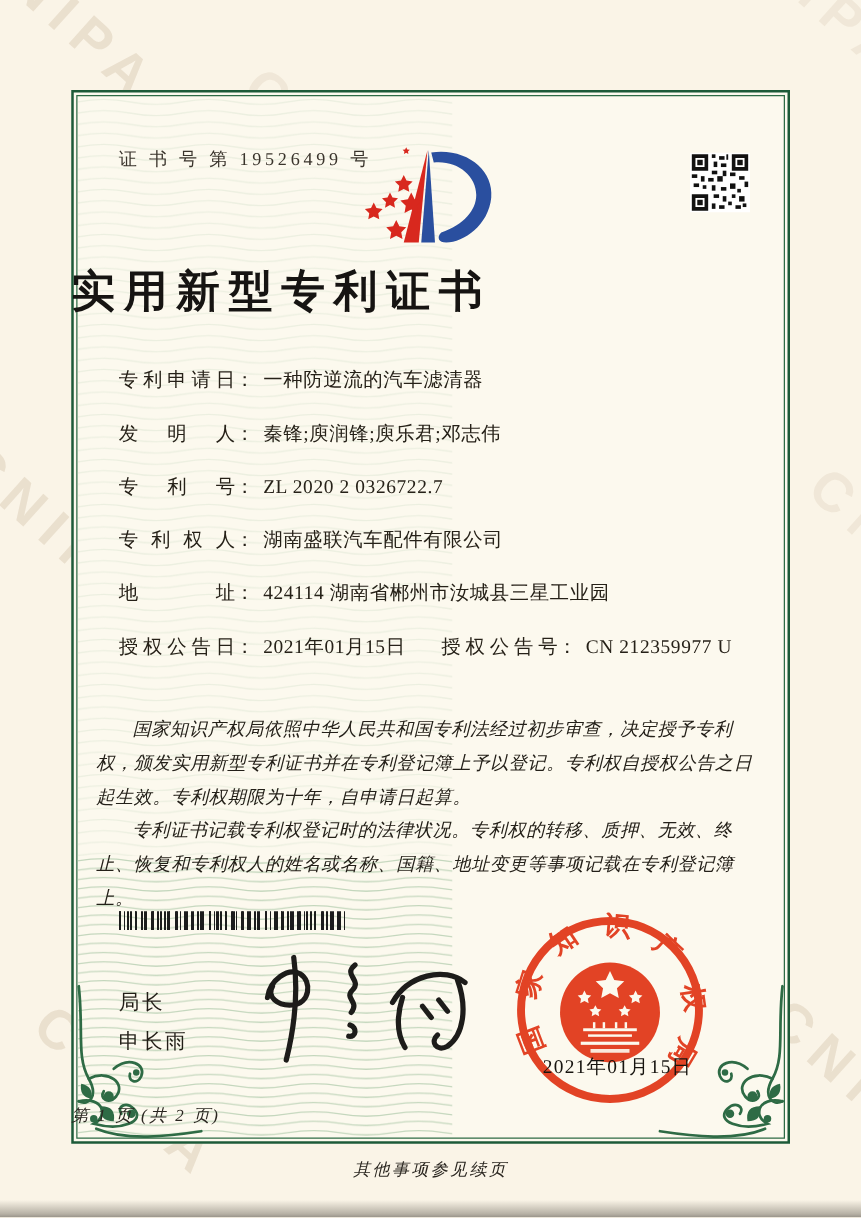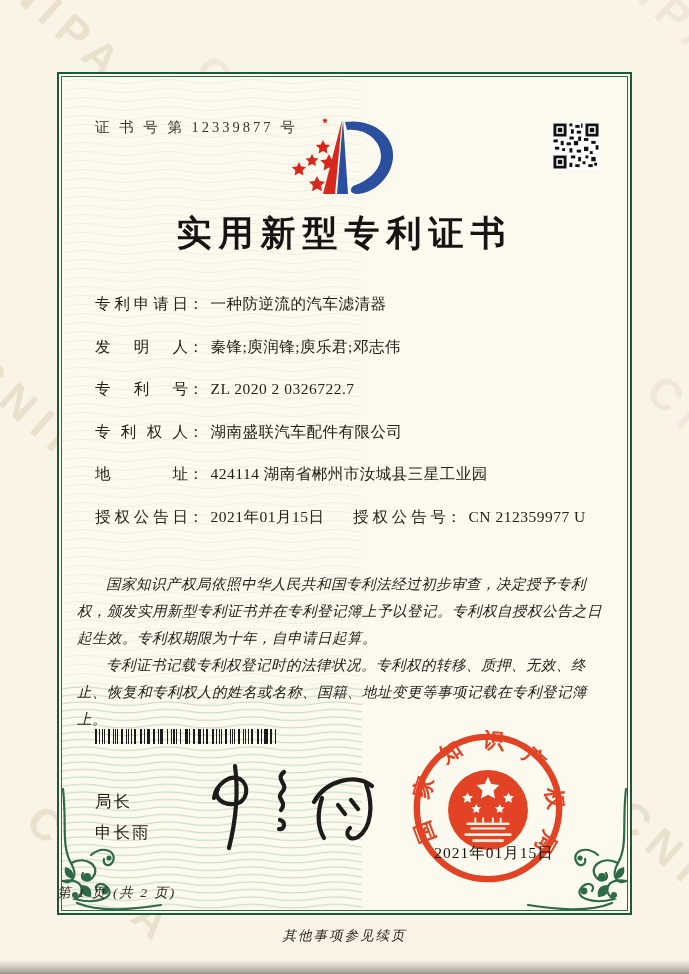--- a/index.html
+++ b/index.html
@@ -36,21 +36,21 @@
   .flourish.br{ right:-2px; transform:scale(-1,1); }
   
   .cert-no{
     position:absolute; left:95px; top:118px; font-size:14.5px;
     letter-spacing:3px; color:#3a342c;
   }
   .logo{ position:absolute; left:287px; top:110px; }
   .qr{ position:absolute; left:552px; top:122px; }
   .title{
     position:absolute; left:57px; top:210px; width:575px;
-    text-align:center; font-size:35px; font-weight:bold;
+    font-size:35px; font-weight:bold;
     letter-spacing:7px; color:#161412;
   }
   
   .fields{ position:absolute; left:95px; top:294px; width:500px; font-size:15.5px; color:#262118; }
   .frow{ position:relative; height:42.5px; }
   .flabel{
     display:inline-block; width:93px; text-align:justify; text-align-last:justify;
     vertical-align:top;
   }
   .fcolon{ display:inline-block; }
@@ -161,21 +161,21 @@
         <circle cx="30" cy="92" r="4"></circle>
           <circle cx="48" cy="106" r="3.4"></circle>
         <circle cx="18" cy="110" r="3"></circle>
           <circle cx="52" cy="73" r="2.6"></circle>
         <path d="M8 82 q10 2 8 12 q-10 -2 -8 -12z"></path>
         <path d="M24 100 q12 0 10 12 q-12 0 -10 -12z"></path>
       </g>
     </svg>
   </div>
 
-  <div class="cert-no">证 书 号 第 12339877 号</div>
+  <div class="cert-no">证 书 号 第 19526499 号</div>
 
   <svg class="logo" width="120" height="94" viewBox="0 0 120 94">
 
     <path d="M58 12 C86 8 108 26 106 48 C104 70 84 84 70 84 C64 84 62 80 66 76 C84 70 94 58 94 46 C94 30 78 18 60 20 Z" fill="#2a4f9f"></path>
 
     <path d="M56 10 L50 84 L61 84 Z" fill="#2a4f9f"></path>
     <path d="M55 10 L36 84 L48 84 Z" fill="#d8281e"></path>
 
     <g fill="#d8281e">
       <path d="M39 10 l1.6 3.3 3.6 .5 -2.6 2.5 .6 3.6 -3.2 -1.7 -3.2 1.7 .6 -3.6 -2.6 -2.5 3.6 -.5z" transform="scale(0.55) translate(30 4)"></path>

